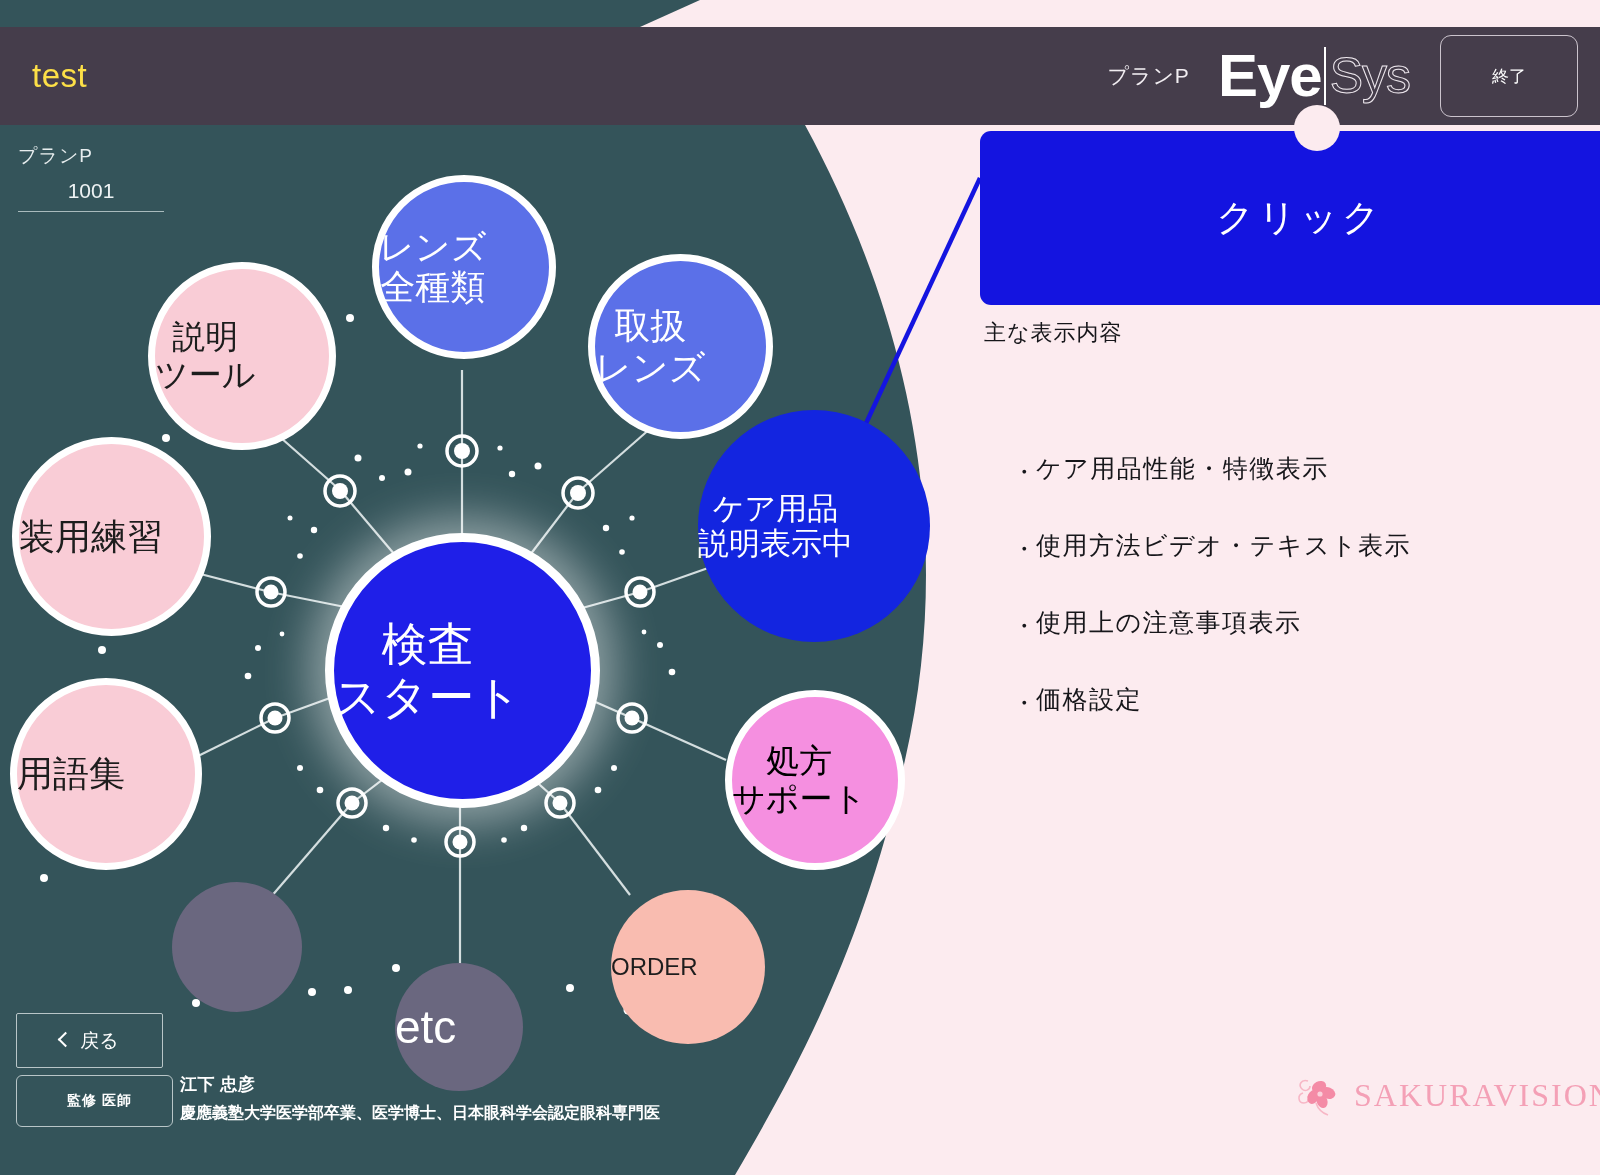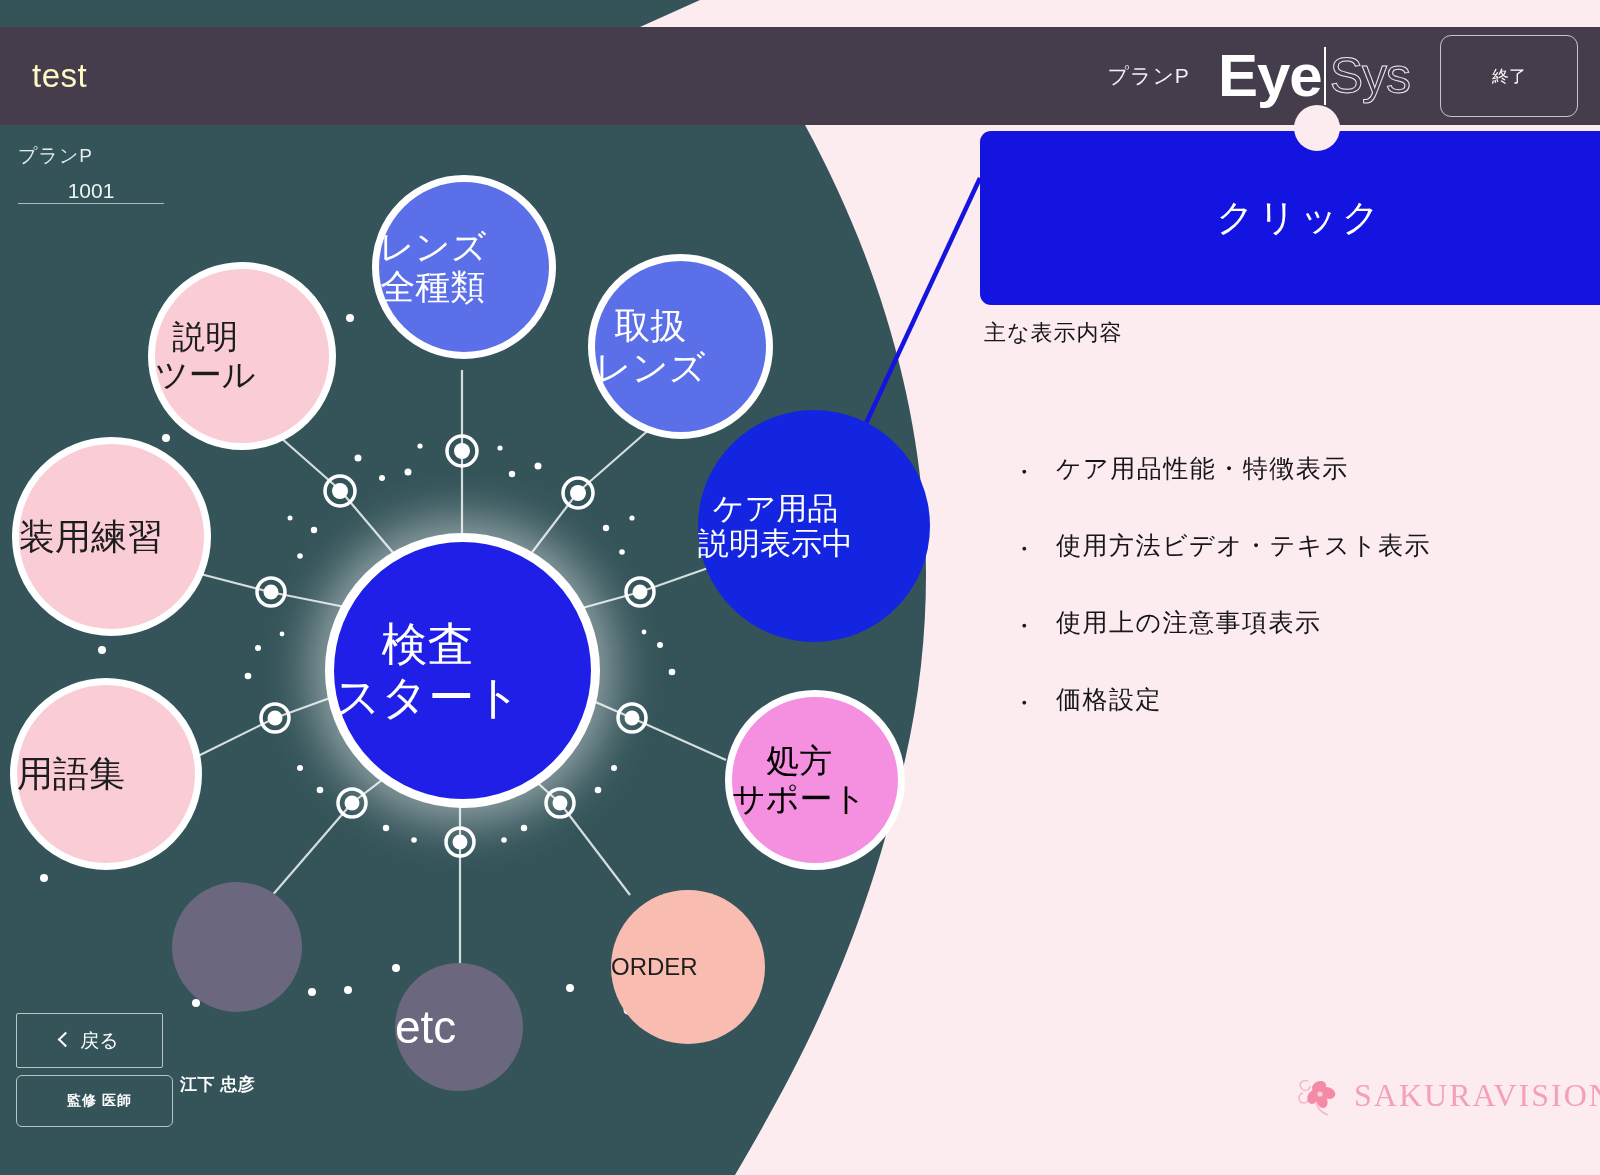--- a/index.html
+++ b/index.html
@@ -16,21 +16,21 @@
   .bg-svg{position:absolute;left:0;top:0;width:1600px;height:1175px;}
 
   
   .header{
     position:absolute;left:0;top:27px;width:1600px;height:98px;
     background:#453d4b;
     display:flex;align-items:center;
     z-index:30;
   }
   .header-title{
-    color:#fef9c3;font-size:33px;margin-left:32px;letter-spacing:.5px;
+    color:#fde047;font-size:33px;margin-left:32px;letter-spacing:.5px;
   }
   .header-right{
     margin-left:auto;display:flex;align-items:center;gap:0px;padding-right:22px;
   }
   .plan-badge{color:#f2eef2;font-size:21px;margin-right:28px;letter-spacing:1px;}
   .logo{display:flex;align-items:center;margin-right:30px;position:relative;}
   .logo-eye{
     color:#ffffff;font-size:60px;font-weight:bold;letter-spacing:-1px;line-height:1;
     font-family:"Liberation Sans","DejaVu Sans",sans-serif;
   }
@@ -48,21 +48,21 @@
     width:136px;height:80px;border:1px solid #cbc4cd;border-radius:11px;
     color:#ffffff;font-size:17px;display:flex;align-items:center;justify-content:center;
     background:transparent;
   }
 
   
   .plan-info{position:absolute;left:18px;top:143px;z-index:20;}
   .plan-info .lbl{color:#e7edee;font-size:19px;letter-spacing:1px;}
   .plan-info .num{
     color:#eef3f4;font-size:21px;text-align:center;width:146px;margin-top:10px;
-    border-bottom:1px solid #a9bbbd;padding-bottom:0;
+    border-bottom:1px solid #a9bbbd;padding-bottom:8px;
   }
 
   
   .map{position:absolute;left:0;top:125px;width:975px;height:1050px;z-index:15;}
   .bubble{
     position:absolute;border-radius:50%;
     display:flex;align-items:center;
     text-align:center;line-height:1.14;box-sizing:border-box;
   }
   .b-white-ring{border:7px solid #ffffff;}
@@ -99,21 +99,21 @@
     background:#1414e0;border-radius:11px;z-index:22;
     display:flex;align-items:center;justify-content:center;
   }
   .click-box span{color:#ffffff;font-size:37px;letter-spacing:4px;}
   .subhead{
     position:absolute;left:984px;top:318px;font-size:22px;color:#16161a;z-index:22;letter-spacing:1px;
   }
   .bullets{position:absolute;left:1012px;top:455px;z-index:22;}
   .bullet{display:flex;align-items:flex-start;margin-bottom:48px;}
   .bullet .dot{width:24px;color:#16161a;font-size:24px;line-height:1;padding-top:5px;}
-  .bullet .txt{font-size:25px;color:#16161a;letter-spacing:1.5px;line-height:1.1;margin-left:20px;}
+  .bullet .txt{font-size:25px;color:#16161a;letter-spacing:1.5px;line-height:1.1;}
 
   
   .sakura{position:absolute;left:1292px;top:1073px;display:flex;align-items:center;z-index:22;}
   .sakura-word{
     font-family:"Liberation Serif","DejaVu Serif",serif;
     font-size:32px;color:#f4a0b6;letter-spacing:2px;margin-left:6px;
   }
 </style>
 </head>
 <body>
@@ -311,20 +311,21 @@
     </div>
   </div>
 
   <div class="back-btn">
     <span class="chev"></span>
     <span>戻る</span>
   </div>
   <div class="doc-btn">監修 医師</div>
   <div class="doc-info">
     <div class="doc-name">江下 忠彦</div>
+    <div class="doc-cred">慶應義塾大学医学部卒業、医学博士、日本眼科学会認定眼科専門医</div>
   </div>
 
   <div class="click-box">
     <span>クリック</span>
   </div>
   <div class="subhead">主な表示内容</div>
 
   <div class="bullets">
     <div class="bullet">
       <span class="dot">・</span>

